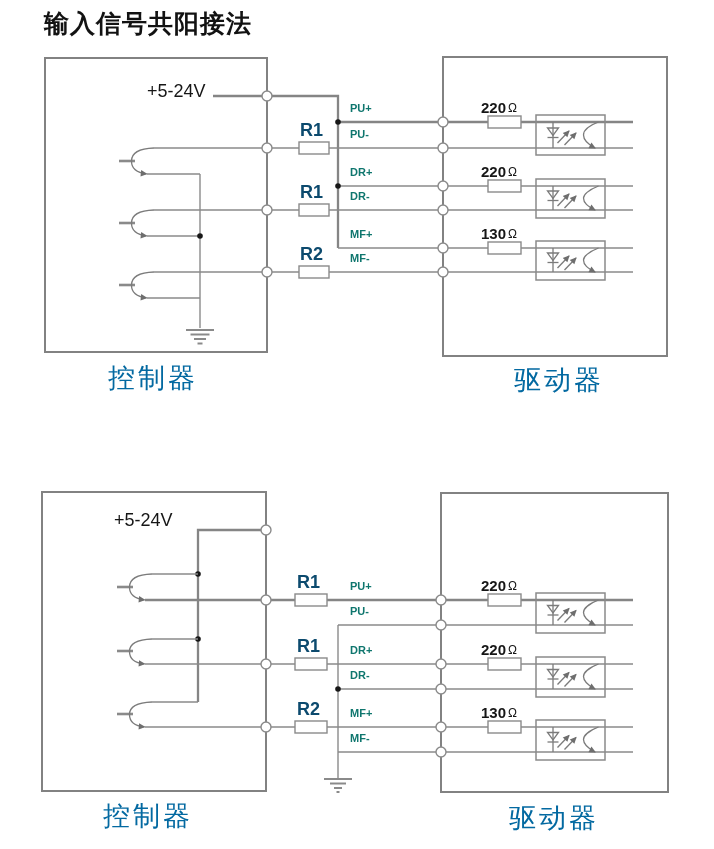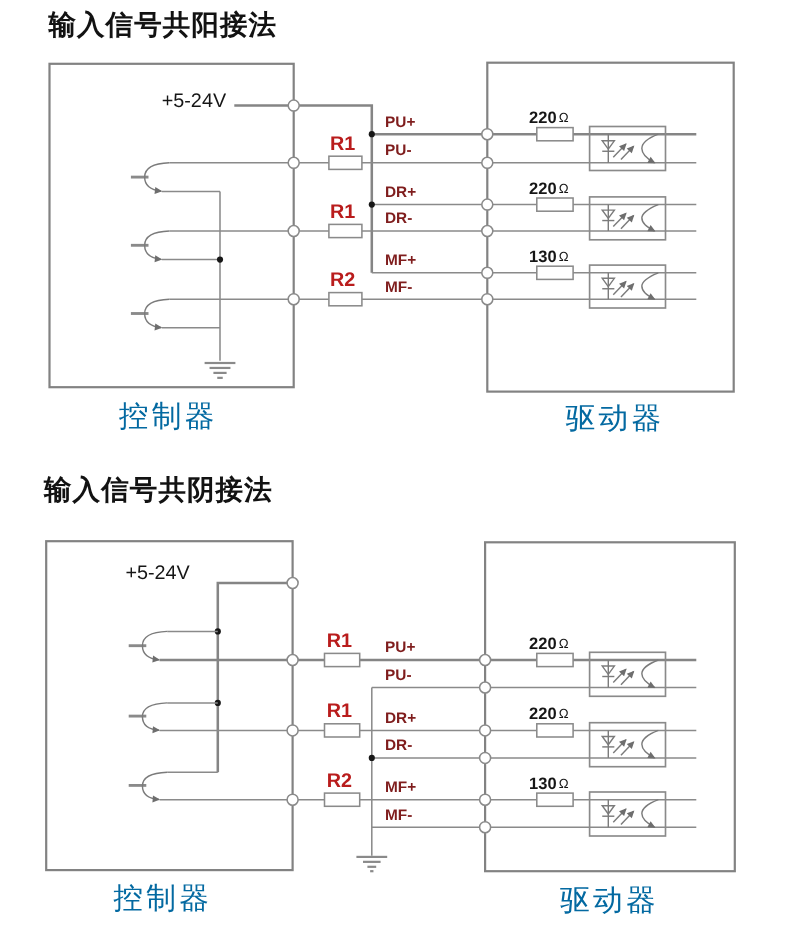--- a/index.html
+++ b/index.html
@@ -4,22 +4,22 @@
 <style>
   html,body{margin:0;padding:0;background:#ffffff;}
   .canvas{
     position:relative;width:714px;height:849px;background:#ffffff;
     font-family:"Liberation Sans", sans-serif;overflow:hidden;text-align:right;
   }
   svg{position:absolute;left:0;top:0;}
   .lbl{position:absolute;white-space:nowrap;color:#161616;line-height:1.05;}
   .title{font-size:25px;font-weight:bold;letter-spacing:1px;color:#121212;}
   .supply{font-size:18px;font-weight:normal;color:#161616;}
-  .rlabel{font-size:18px;font-weight:600;color:#b91c1c;}
-  .sig{font-size:14px;font-weight:bold;color:#7f1d1d;}
+  .rlabel{font-size:18px;font-weight:600;color:#0c4a6e;}
+  .sig{font-size:11px;font-weight:bold;color:#0f766e;}
   .ohm .num{font-size:15px;font-weight:bold;}
   .ohm .unit{font-size:12px;font-weight:400;margin-left:2px;position:relative;top:-1px;}
   .boxlabel{font-family:"Liberation Serif", serif;font-size:27px;letter-spacing:3px;color:#0369a1;}
   
   .w1{stroke:#8a8a8a;stroke-width:1.4;fill:none;}
   .w2{stroke:#858585;stroke-width:2.3;fill:none;}
   .w3{stroke:#8a8a8a;stroke-width:2.6;fill:none;}
   .boxline{stroke:#828282;stroke-width:2;fill:none;}
   .res{stroke:#8a8a8a;stroke-width:1.4;fill:#ffffff;}
   .term{stroke:#8a8a8a;stroke-width:1.4;fill:#ffffff;}
@@ -235,21 +235,20 @@
   <span class="lbl sig" style="left:350px;top:167px">DR+</span>
   <span class="lbl sig" style="left:350px;top:191px">DR-</span>
   <span class="lbl sig" style="left:350px;top:229px">MF+</span>
   <span class="lbl sig" style="left:350px;top:253px">MF-</span>
   <span class="lbl ohm" style="left:481px;top:100px"><span class="num">220</span><span class="unit">Ω</span></span>
   <span class="lbl ohm" style="left:481px;top:164px"><span class="num">220</span><span class="unit">Ω</span></span>
   <span class="lbl ohm" style="left:481px;top:226px"><span class="num">130</span><span class="unit">Ω</span></span>
   <span class="lbl boxlabel" style="left:108px;top:364px">控制器</span>
   <span class="lbl boxlabel" style="left:514px;top:366px">驱动器</span>
 
-  <span class="lbl title" style="left:40px;top:433px">输入信号共阴接法</span>
   <span class="lbl supply" style="left:114px;top:511px">+5-24V</span>
   <span class="lbl rlabel" style="left:297px;top:573px">R1</span>
   <span class="lbl rlabel" style="left:297px;top:637px">R1</span>
   <span class="lbl rlabel" style="left:297px;top:700px">R2</span>
   <span class="lbl sig" style="left:350px;top:581px">PU+</span>
   <span class="lbl sig" style="left:350px;top:606px">PU-</span>
   <span class="lbl sig" style="left:350px;top:645px">DR+</span>
   <span class="lbl sig" style="left:350px;top:670px">DR-</span>
   <span class="lbl sig" style="left:350px;top:708px">MF+</span>
   <span class="lbl sig" style="left:350px;top:733px">MF-</span>

